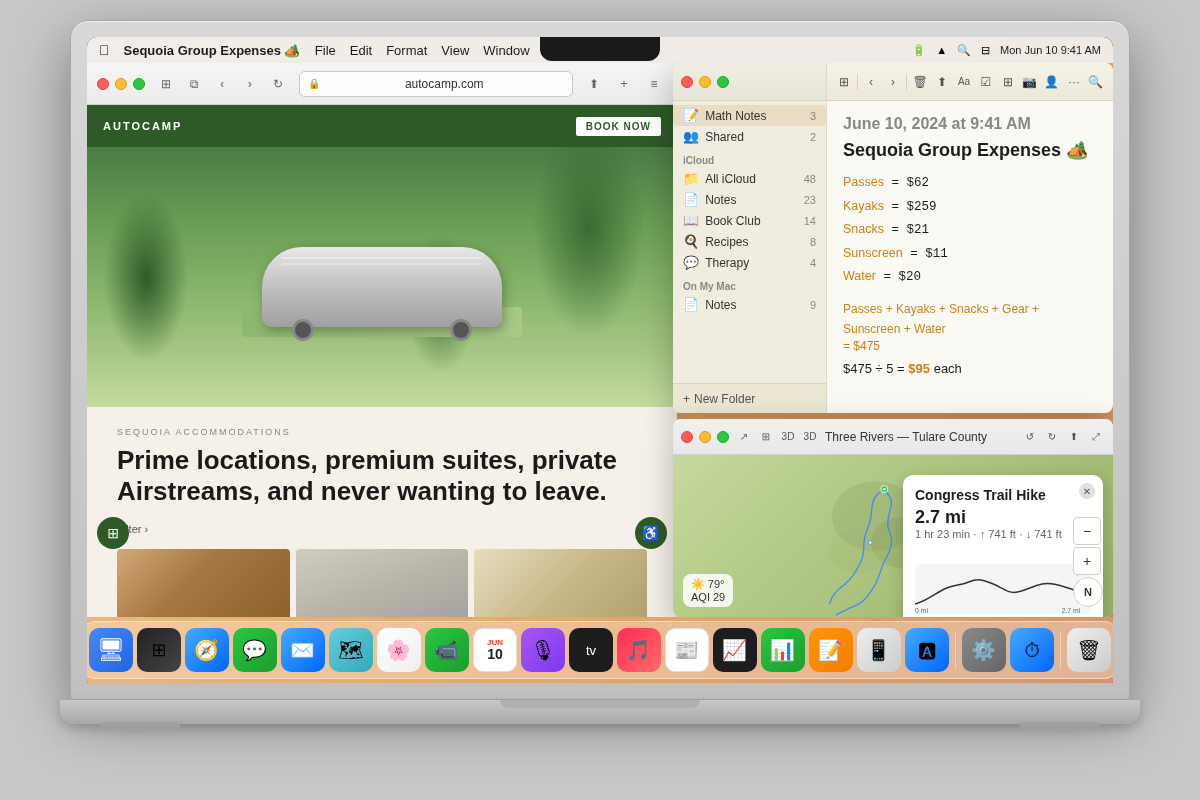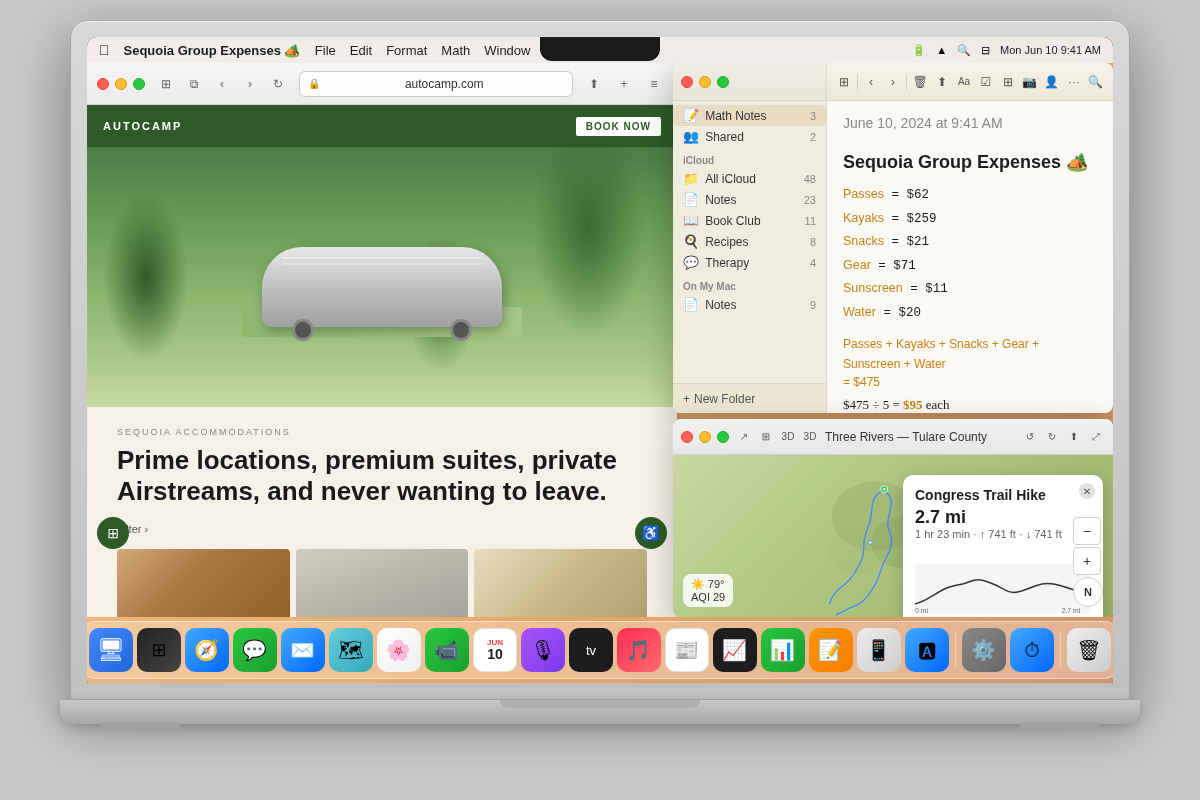--- a/index.html
+++ b/index.html
@@ -387,23 +387,24 @@
       gap: 4px;
     }
 
     .notes-content {
       flex: 1;
       padding: 14px 16px;
       overflow: hidden;
     }
 
     .notes-date {
-      font-size: 14px;
+      font-size: 16px;
       color: #888;
-      margin-bottom: 20px;
+      margin-bottom: 6px;
+      font-weight: bold;
     }
 
     .notes-title {
       font-size: 18px;
       font-weight: 700;
       color: #1d1d1f;
       margin-bottom: 10px;
     }
 
     .expense-item {
@@ -417,21 +418,20 @@
     .expense-total-line {
       font-size: 12px;
       line-height: 1.6;
       margin-top: 8px;
     }
 
     .math-result {
       font-size: 13px;
       margin-top: 8px;
       color: #1d1d1f;
-      font-family: Liberation Serif, serif;
     }
 
     .result-value { color: #c8821a; font-weight: 600; }
 
     .sidebar-section-label {
       font-size: 10px;
       color: #888;
       font-weight: 600;
       padding: 8px 10px 2px;
       text-transform: none;
@@ -717,21 +717,21 @@
 
       <div class="macos-screen">
 
         <div class="menubar">
           <div class="menubar-left">
             <span style="font-size:14px; cursor:pointer;"></span>
             <span class="menu-item bold" style="font-size:13px">Sequoia Group Expenses 🏕️</span>
             <span class="menu-item">File</span>
             <span class="menu-item">Edit</span>
             <span class="menu-item">Format</span>
-            <span class="menu-item">Math</span>
+            <span class="menu-item">View</span>
             <span class="menu-item">Window</span>
             <span class="menu-item">Help</span>
           </div>
           <div class="menubar-right">
             <span style="font-size:11px">🔋</span>
             <span style="font-size:11px">▲</span>
             <span style="font-size:11px">🔍</span>
             <span style="font-size:11px">⊟</span>
             <span style="font-size:11px;color:#1d1d1f">Mon Jun 10  9:41 AM</span>
           </div>
@@ -839,21 +839,21 @@
                   <span class="sidebar-item-count">48</span>
                 </div>
                 <div class="sidebar-item">
                   <span class="sidebar-item-icon">📄</span>
                   <span style="font-size:12px;color:#333">Notes</span>
                   <span class="sidebar-item-count">23</span>
                 </div>
                 <div class="sidebar-item">
                   <span class="sidebar-item-icon">📖</span>
                   <span style="font-size:12px;color:#333">Book Club</span>
-                  <span class="sidebar-item-count">11</span>
+                  <span class="sidebar-item-count">14</span>
                 </div>
                 <div class="sidebar-item">
                   <span class="sidebar-item-icon">🍳</span>
                   <span style="font-size:12px;color:#333">Recipes</span>
                   <span class="sidebar-item-count">8</span>
                 </div>
                 <div class="sidebar-item">
                   <span class="sidebar-item-icon">💬</span>
                   <span style="font-size:12px;color:#333">Therapy</span>
                   <span class="sidebar-item-count">4</span>
@@ -898,23 +898,20 @@
                   <div class="expense-item">
                     <span class="expense-label">Passes</span><span class="expense-value"> = $62</span>
                   </div>
                   <div class="expense-item">
                     <span class="expense-label">Kayaks</span><span class="expense-value"> = $259</span>
                   </div>
                   <div class="expense-item">
                     <span class="expense-label">Snacks</span><span class="expense-value"> = $21</span>
                   </div>
                   <div class="expense-item">
-                    <span class="expense-label">Gear</span><span class="expense-value"> = $71</span>
-                  </div>
-                  <div class="expense-item">
                     <span class="expense-label">Sunscreen</span><span class="expense-value"> = $11</span>
                   </div>
                   <div class="expense-item">
                     <span class="expense-label">Water</span><span class="expense-value"> = $20</span>
                   </div>
                 </div>
 
                 <div class="expense-total-line" style="margin-top:10px;font-size:12px;line-height:1.7;color:#c8821a">
                   <span>Passes + Kayaks + Snacks + Gear + Sunscreen + Water</span>
                 </div>

